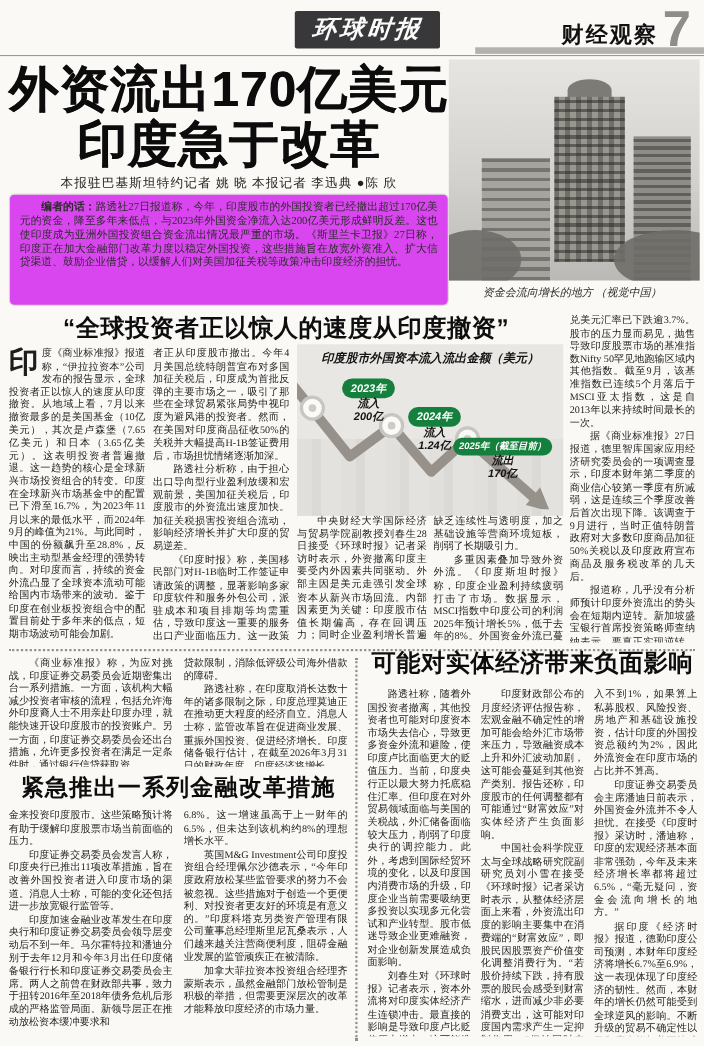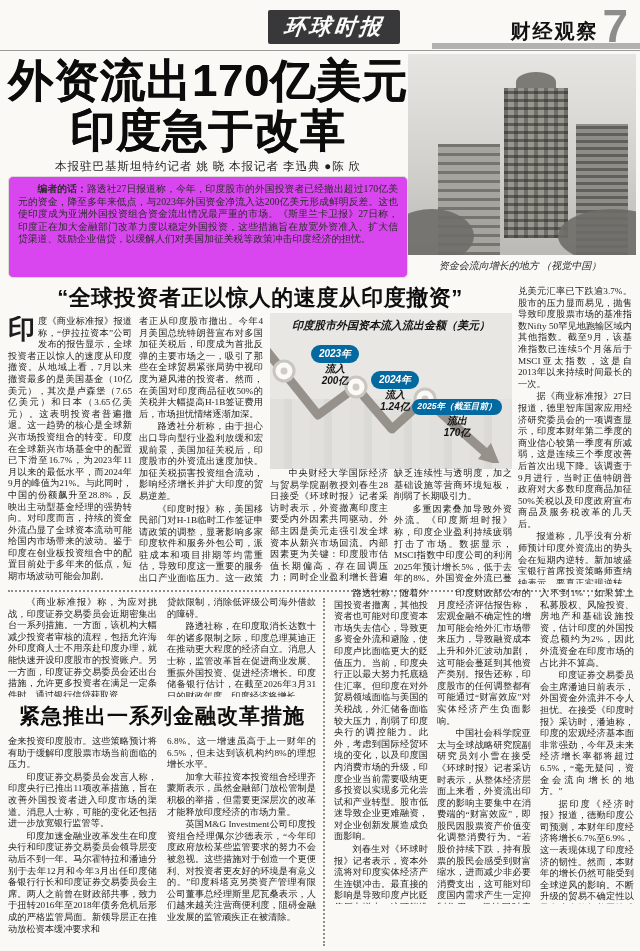--- a/index.html
+++ b/index.html
@@ -54,21 +54,21 @@
   .c4{left:394px;top:468px;width:118px;height:116px;}
   .c5{left:518px;top:286px;width:114px;height:298px;}
   
   .chart{position:absolute;left:270px;top:313px;width:242px;height:156px;background:#e9e7e3;overflow:hidden;
     font-family:"Liberation Sans","DejaVu Sans",sans-serif;font-style:italic;}
   .chart:before{content:"";position:absolute;left:0;bottom:0;width:100%;height:70px;opacity:.35;
     background:repeating-linear-gradient(90deg,#d4d2ce 0 14px,#c3c1bd 14px 22px,#dbd9d5 22px 40px);}
   .ct{position:relative;margin:5px 4px 0;text-align:center;font-size:11px;font-weight:700;color:#141414;}
   .zig{position:absolute;left:0;top:24px;}
   .pg{position:absolute;text-align:center;}
-  .pg .pill{display:inline-block;background:#0369a1;color:#fff;font-weight:700;font-size:10px;
+  .pg .pill{display:inline-block;background:#15803d;color:#fff;font-weight:700;font-size:10px;
     padding:2px 8px;border-radius:9px;white-space:nowrap;}
   .pg .flow,.pg .val{font-weight:700;font-size:10px;color:#111;line-height:12px;}
   .g1{left:26px;top:30px;width:78px;}
   .g2{left:86px;top:56px;width:78px;}
   .g3{left:134px;top:82px;width:106px;}
   .g3 .pill{font-size:8.6px;padding:2px 5px;}
   
   .dot-h{position:absolute;left:8px;top:590px;width:624px;border-top:2px dotted #8f8f8d;}
   .dot-v{position:absolute;left:323px;top:598px;height:348px;border-left:2px dotted #8f8f8d;}
   
@@ -191,27 +191,28 @@
   </div>
   <h3 class="h3a">紧急推出一系列金融改革措施</h3>
   <div class="row">
     <div class="bcol post1">
       <p>金来投资印度股市。这些策略预计将有助于缓解印度股票市场当前面临的压力。</p>
       <p class="ind">印度证券交易委员会发言人称，印度央行已推出11项改革措施，旨在改善外国投资者进入印度市场的渠道。消息人士称，可能的变化还包括进一步放宽银行监管等。</p>
       <p class="ind">印度加速金融业改革发生在印度央行和印度证券交易委员会领导层变动后不到一年。马尔霍特拉和潘迪分别于去年12月和今年3月出任印度储备银行行长和印度证券交易委员会主席。两人之前曾在财政部共事，致力于扭转2016年至2018年债务危机后形成的严格监管局面。新领导层正在推动放松资本缓冲要求和</p>
     </div>
     <div class="bcol post2">
       <p>6.8%。这一增速虽高于上一财年的6.5%，但未达到该机构约8%的理想增长水平。</p>
+      <p class="ind">英国M&amp;G Investment公司印度投资组合经理佩尔沙德表示，“今年印度政府放松某些监管要求的努力不会被忽视。这些措施对于创造一个更便利、对投资者更友好的环境是有意义的。”印度科塔克另类资产管理有限公司董事总经理斯里尼瓦桑表示，人们越来越关注营商便利度，阻碍金融业发展的监管顽疾正在被清除。</p>
       <p class="ind">加拿大菲拉资本投资组合经理齐蒙斯表示，虽然金融部门放松管制是积极的举措，但需要更深层次的改革才能释放印度经济的市场力量。</p>
-      <p class="ind">英国M&amp;G Investment公司印度投资组合经理佩尔沙德表示，“今年印度政府放松某些监管要求的努力不会被忽视。这些措施对于创造一个更便利、对投资者更友好的环境是有意义的。”印度科塔克另类资产管理有限公司董事总经理斯里尼瓦桑表示，人们越来越关注营商便利度，阻碍金融业发展的监管顽疾正在被清除。</p>
     </div>
   </div>
 </div>
 
 <div class="br">
+  <h3 class="h3b">可能对实体经济带来负面影响</h3>
   <div class="row">
     <div class="bcol r1">
       <p class="ind">路透社称，随着外国投资者撤离，其他投资者也可能对印度资本市场失去信心，导致更多资金外流和避险，使印度卢比面临更大的贬值压力。当前，印度央行正以最大努力托底稳住汇率。但印度在对外贸易领域面临与美国的关税战，外汇储备面临较大压力，削弱了印度央行的调控能力。此外，考虑到国际经贸环境的变化，以及印度国内消费市场的升级，印度企业当前需要吸纳更多投资以实现多元化尝试和产业转型。股市低迷导致企业更难融资，对企业创新发展造成负面影响。</p>
       <p class="ind">刘春生对《环球时报》记者表示，资本外流将对印度实体经济产生连锁冲击。最直接的影响是导致印度卢比贬值压力增大，这可能推高进口成本并加剧国内通胀。对企业而言，市场震荡将推高其融资成本，可能迫使部分公司推迟或取消投资扩张计划，从而拖累整体经济增长。印度政府虽急于改革应对，但短期内经济阵痛难以避免。</p>
     </div>
     <div class="bcol r2">
       <p class="ind">印度财政部公布的月度经济评估报告称，宏观金融不确定性的增加可能会给外汇市场带来压力，导致融资成本上升和外汇波动加剧，这可能会蔓延到其他资产类别。报告还称，印度股市的任何调整都有可能通过“财富效应”对实体经济产生负面影响。</p>
       <p class="ind">中国社会科学院亚太与全球战略研究院副研究员刘小雪在接受《环球时报》记者采访时表示，从整体经济层面上来看，外资流出印度的影响主要集中在消费端的“财富效应”，即股民因股票资产价值变化调整消费行为。“若股价持续下跌，持有股票的股民会感受到财富缩水，进而减少非必要消费支出，这可能对印度国内需求产生一定抑制作用。”但她同时表示，“从印度当前的居民财富结构来看，股票资产并非大多数居民的核心财富，因此财富效应对消费的整体影响不会过于显著。”</p>
 
     </div>

